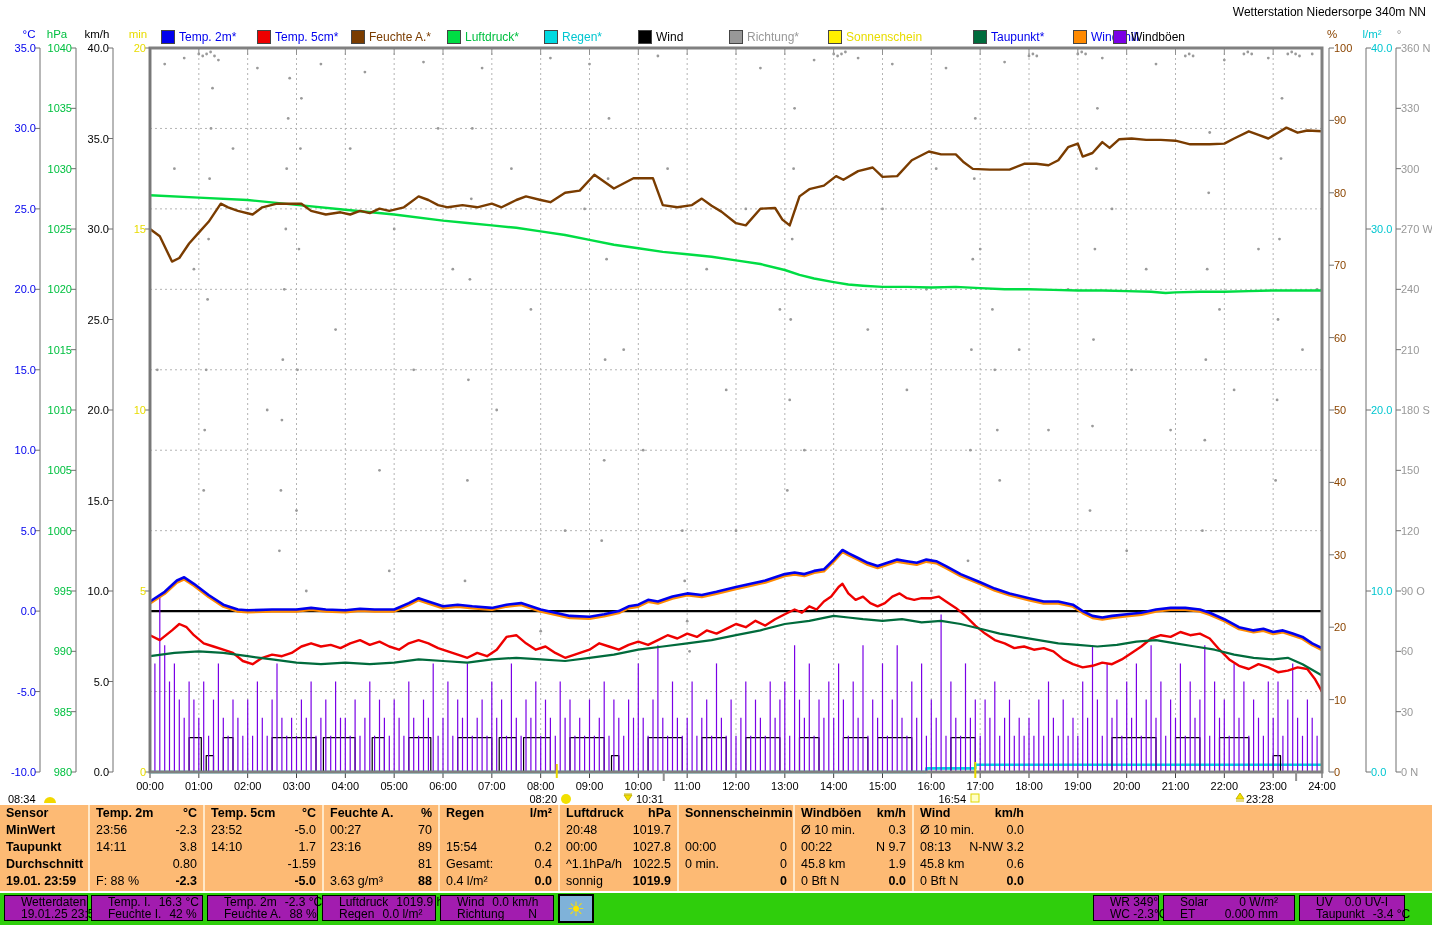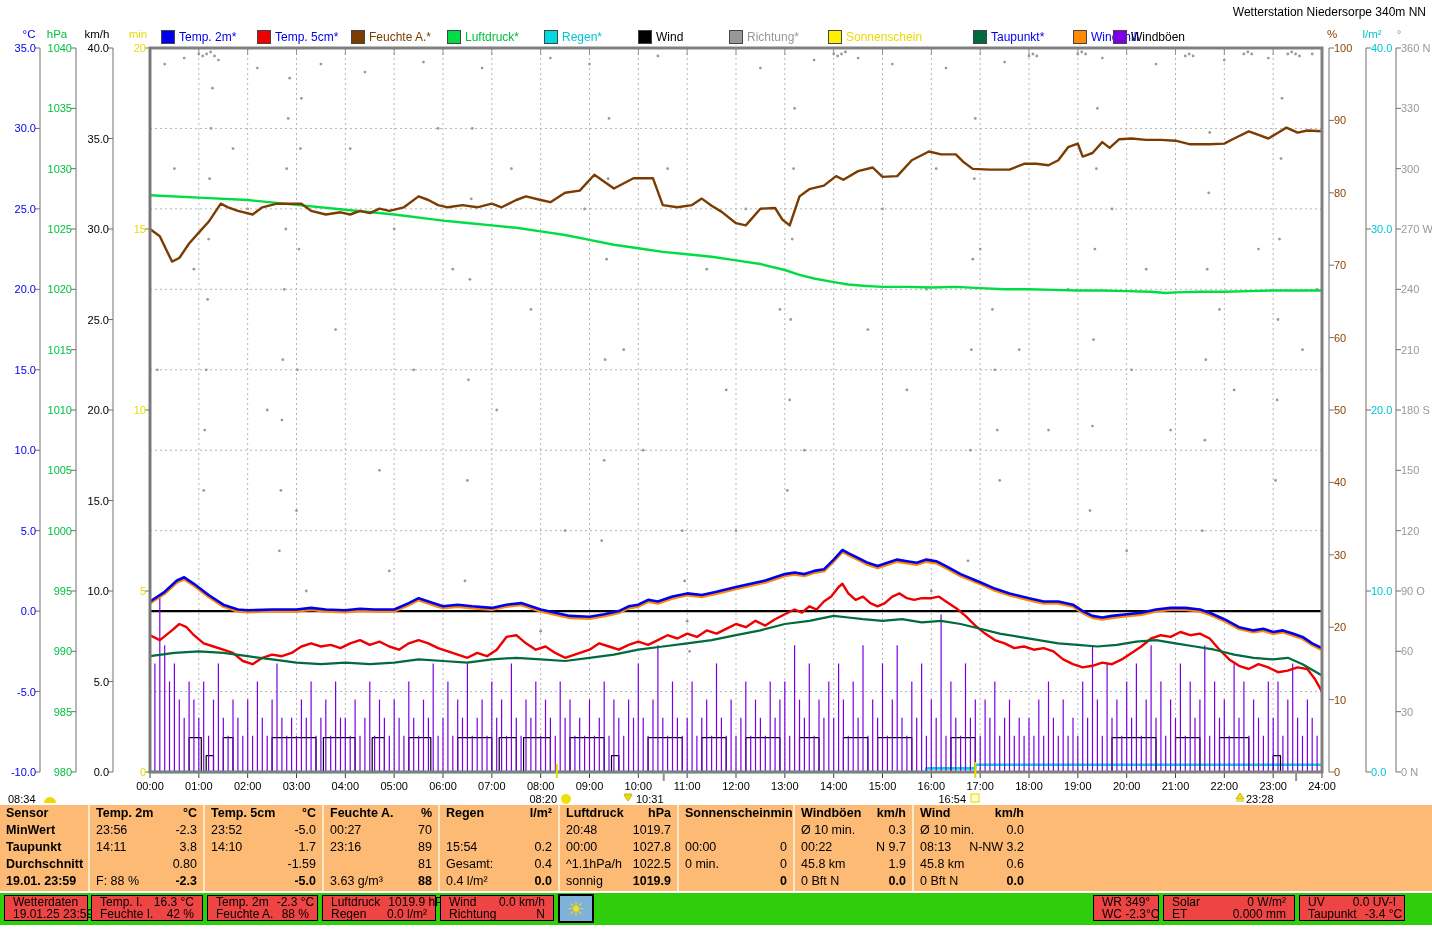--- a/index.html
+++ b/index.html
@@ -15,21 +15,21 @@
   
   #sensor-table{position:absolute;left:0;top:805px;width:1432px;height:86px;background:#fdba74;font-size:12.5px;}
   .tcol{position:absolute;top:0;height:86px;border-left:2px solid #ffe8c8;box-sizing:border-box;}
   .tcol:first-child{border-left:none;}
   .trow{height:17px;line-height:17px;padding:0 6px;display:flex;justify-content:space-between;white-space:nowrap;overflow:hidden;}
   .trow .l{text-align:left;}
   .trow .r{text-align:right;}
   .b{font-weight:bold;}
   
   #statusbar{position:absolute;left:0;top:893px;width:1432px;height:32px;background:#2FCE0C;font-size:12px;}
-  .scell{position:absolute;top:2px;height:26px;border:1px solid #000;box-sizing:border-box;padding:0 8px;background:#ef4444;}
+  .scell{position:absolute;top:2px;height:26px;border:1px solid #000;box-sizing:border-box;padding:0 16px;background:#a21caf;}
   .srow{height:12px;line-height:12px;display:flex;justify-content:space-between;white-space:nowrap;gap:8px;}
   .sicon{position:absolute;top:1px;height:29px;border:2px solid #000;box-sizing:border-box;
          background:#7FB2D9;display:flex;align-items:center;justify-content:center;font-size:20px;color:#FFE000;}
 </style>
 </head>
 <body>
 
 <div id="root">
   <div id="station">Wetterstation Niedersorpe 340m NN</div>
   <div id="legend">

